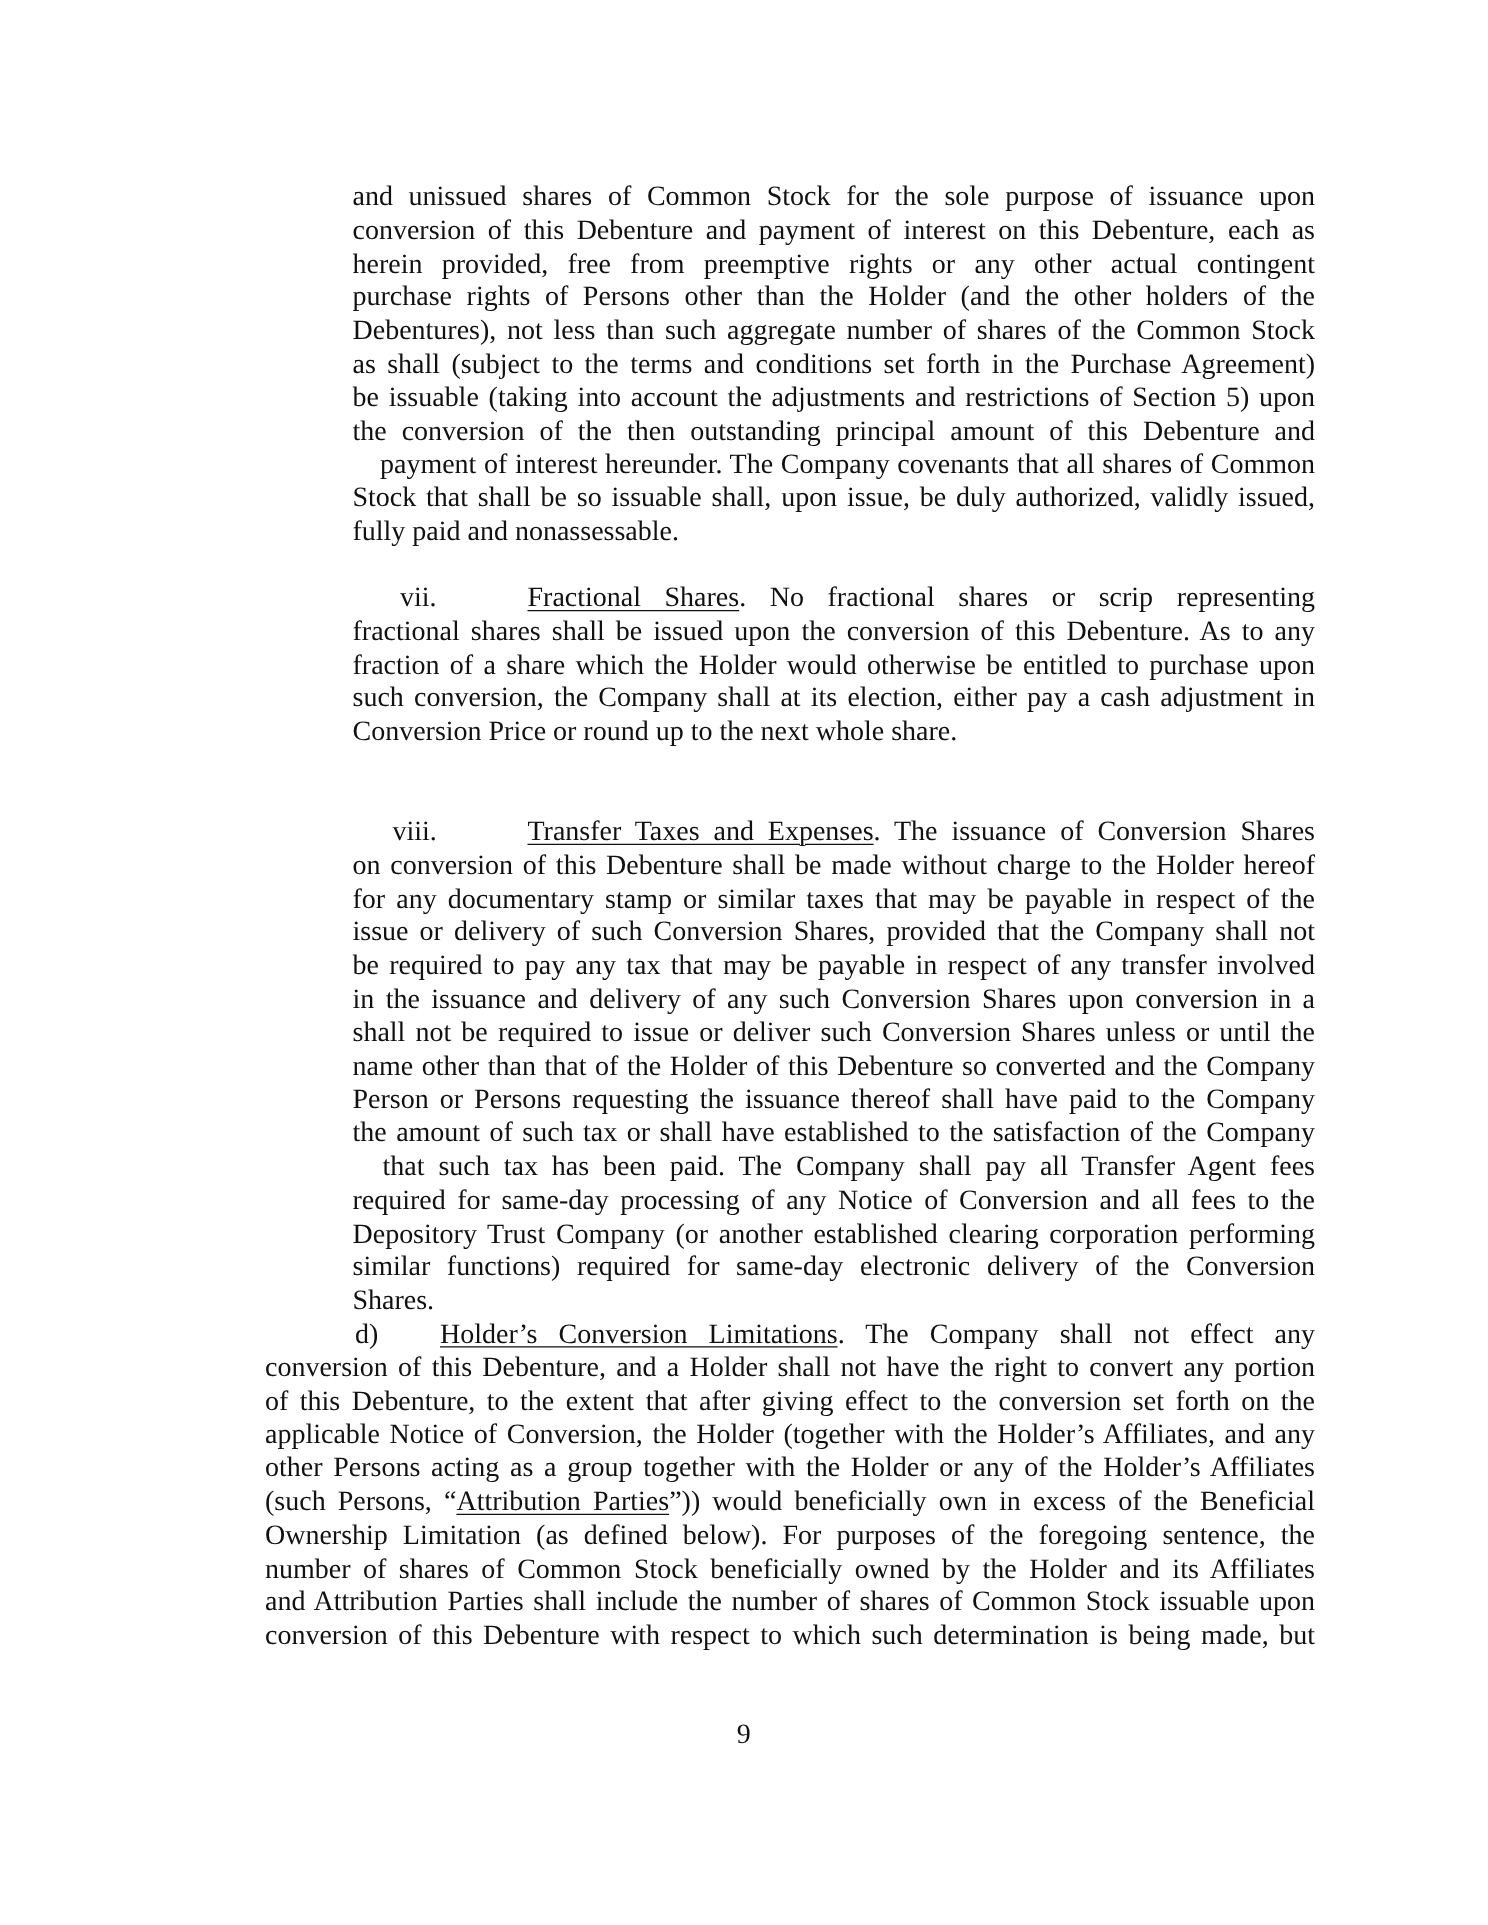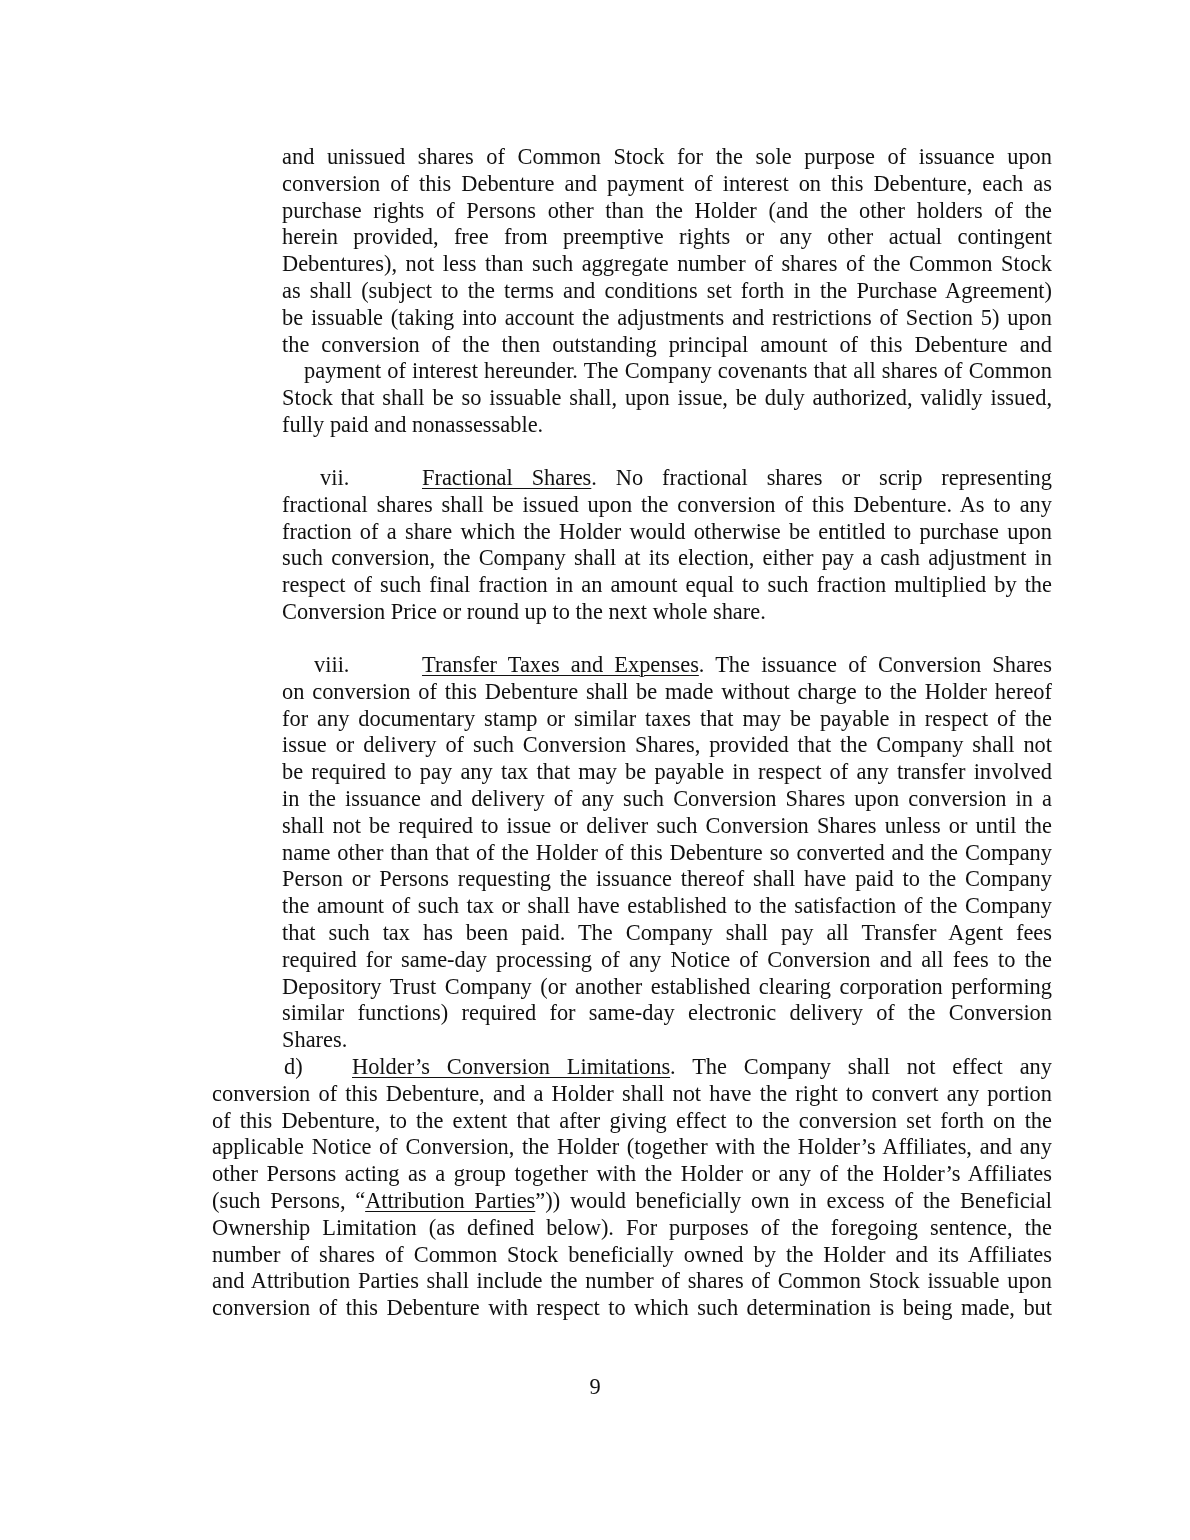--- a/index.html
+++ b/index.html
@@ -23,52 +23,51 @@
   .pagenum { position: absolute; left: 0; width: 1190px; top: 1374px; text-align: center; }
 </style>
 </head>
 <body>
 
 <div class="page">
 
   <div class="para inner" style="top:144px;">
     <span class="line" style="white-space: normal; overflow: hidden;">and unissued shares of Common Stock for the sole purpose of issuance upon</span>
     <span class="line" style="white-space: normal; overflow: hidden;">conversion of this Debenture and payment of interest on this Debenture, each as</span>
+    <span class="line" style="white-space: normal; overflow: hidden;">herein provided, free from preemptive rights or any other actual contingent</span>
     <span class="line" style="white-space: normal; overflow: hidden;">purchase rights of Persons other than the Holder (and the other holders of the</span>
-    <span class="line" style="white-space: normal; overflow: hidden;">herein provided, free from preemptive rights or any other actual contingent</span>
     <span class="line" style="white-space: normal; overflow: hidden;">Debentures), not less than such aggregate number of shares of the Common Stock</span>
     <span class="line" style="white-space: normal; overflow: hidden;">as shall (subject to the terms and conditions set forth in the Purchase Agreement)</span>
     <span class="line" style="white-space: normal; overflow: hidden;">be issuable (taking into account the adjustments and restrictions of Section 5) upon</span>
     <span class="line" style="white-space: normal; overflow: hidden;">the conversion of the then outstanding principal amount of this Debenture and</span>
     <span class="line" style="white-space: normal; overflow: hidden; margin-left: 22px;">payment of interest hereunder.  The Company covenants that all shares of Common</span>
     <span class="line" style="white-space: normal; overflow: hidden;">Stock that shall be so issuable shall, upon issue, be duly authorized, validly issued,</span>
     <span class="line last" style="white-space: normal; overflow: hidden;">fully paid and nonassessable.</span>
   </div>
 
   <div class="para inner" style="top:465px;">
     <span class="line" style="text-align-last: justify; white-space: normal; overflow: hidden;"><span class="num" style="width:140px;padding-left:38px;box-sizing:border-box;text-align:right;">vii.</span><span class="u">Fractional Shares</span><span>. No fractional shares or scrip representing</span></span>
     <span class="line" style="white-space: normal; overflow: hidden;">fractional shares shall be issued upon the conversion of this Debenture.  As to any</span>
     <span class="line" style="white-space: normal; overflow: hidden;">fraction of a share which the Holder would otherwise be entitled to purchase upon</span>
     <span class="line" style="white-space: normal; overflow: hidden;">such conversion, the Company shall at its election, either pay a cash adjustment in</span>
-    <span class="line" style="white-space: normal; overflow: hidden;">respect of such final fraction in an amount equal to such fraction multiplied by the</span>
     <span class="line last" style="white-space: normal; overflow: hidden;">Conversion Price or round up to the next whole share.</span>
   </div>
 
   <div class="para inner" style="top:652px;">
     <span class="line" style="white-space: normal; overflow: hidden;"><span class="num" style="width:140px;padding-left:32px;box-sizing:border-box;text-align:left;">viii.</span><span class="u">Transfer Taxes and Expenses</span><span>.  The issuance of Conversion Shares</span></span>
     <span class="line" style="white-space: normal; overflow: hidden;">on conversion of this Debenture shall be made without charge to the Holder hereof</span>
     <span class="line" style="white-space: normal; overflow: hidden;">for any documentary stamp or similar taxes that may be payable in respect of the</span>
     <span class="line" style="white-space: normal; overflow: hidden;">issue or delivery of such Conversion Shares, provided that the Company shall not</span>
     <span class="line" style="white-space: normal; overflow: hidden;">be required to pay any tax that may be payable in respect of any transfer involved</span>
     <span class="line" style="white-space: normal; overflow: hidden;">in the issuance and delivery of any such Conversion Shares upon conversion in a</span>
     <span class="line" style="white-space: normal; overflow: hidden;">shall not be required to issue or deliver such Conversion Shares unless or until the</span>
     <span class="line" style="white-space: normal; overflow: hidden;">name other than that of the Holder of this Debenture so converted and the Company</span>
     <span class="line" style="white-space: normal; overflow: hidden;">Person or Persons requesting the issuance thereof shall have paid to the Company</span>
     <span class="line" style="white-space: normal; overflow: hidden;">the amount of such tax or shall have established to the satisfaction of the Company</span>
-    <span class="line" style="white-space: normal; overflow: hidden;">that such tax has been paid.  The Company shall pay all Transfer Agent fees</span>
+    <span class="line" style="white-space: normal; overflow: hidden; margin-left: 24px;">that such tax has been paid.  The Company shall pay all Transfer Agent fees</span>
     <span class="line" style="white-space: normal; overflow: hidden;">required for same-day processing of any Notice of Conversion and all fees to the</span>
     <span class="line" style="white-space: normal; overflow: hidden;">Depository Trust Company (or another established clearing corporation performing</span>
     <span class="line" style="white-space: normal; overflow: hidden;">similar functions) required for same-day electronic delivery of the Conversion</span>
     <span class="line last" style="white-space: normal; overflow: hidden;">Shares.</span>
   </div>
 
   <div class="para outer" style="top:1054px;">
     <span class="line" style="white-space: normal; overflow: hidden;"><span class="num" style="width:140px;padding-left:72px;box-sizing:border-box;text-align:left;">d)</span><span class="u">Holder’s Conversion Limitations</span><span>.  The Company shall not effect any</span></span>
     <span class="line" style="white-space: normal; overflow: hidden;">conversion of this Debenture, and a Holder shall not have the right to convert any portion</span>
     <span class="line" style="white-space: normal; overflow: hidden;">of this Debenture, to the extent that after giving effect to the conversion set forth on the</span>

